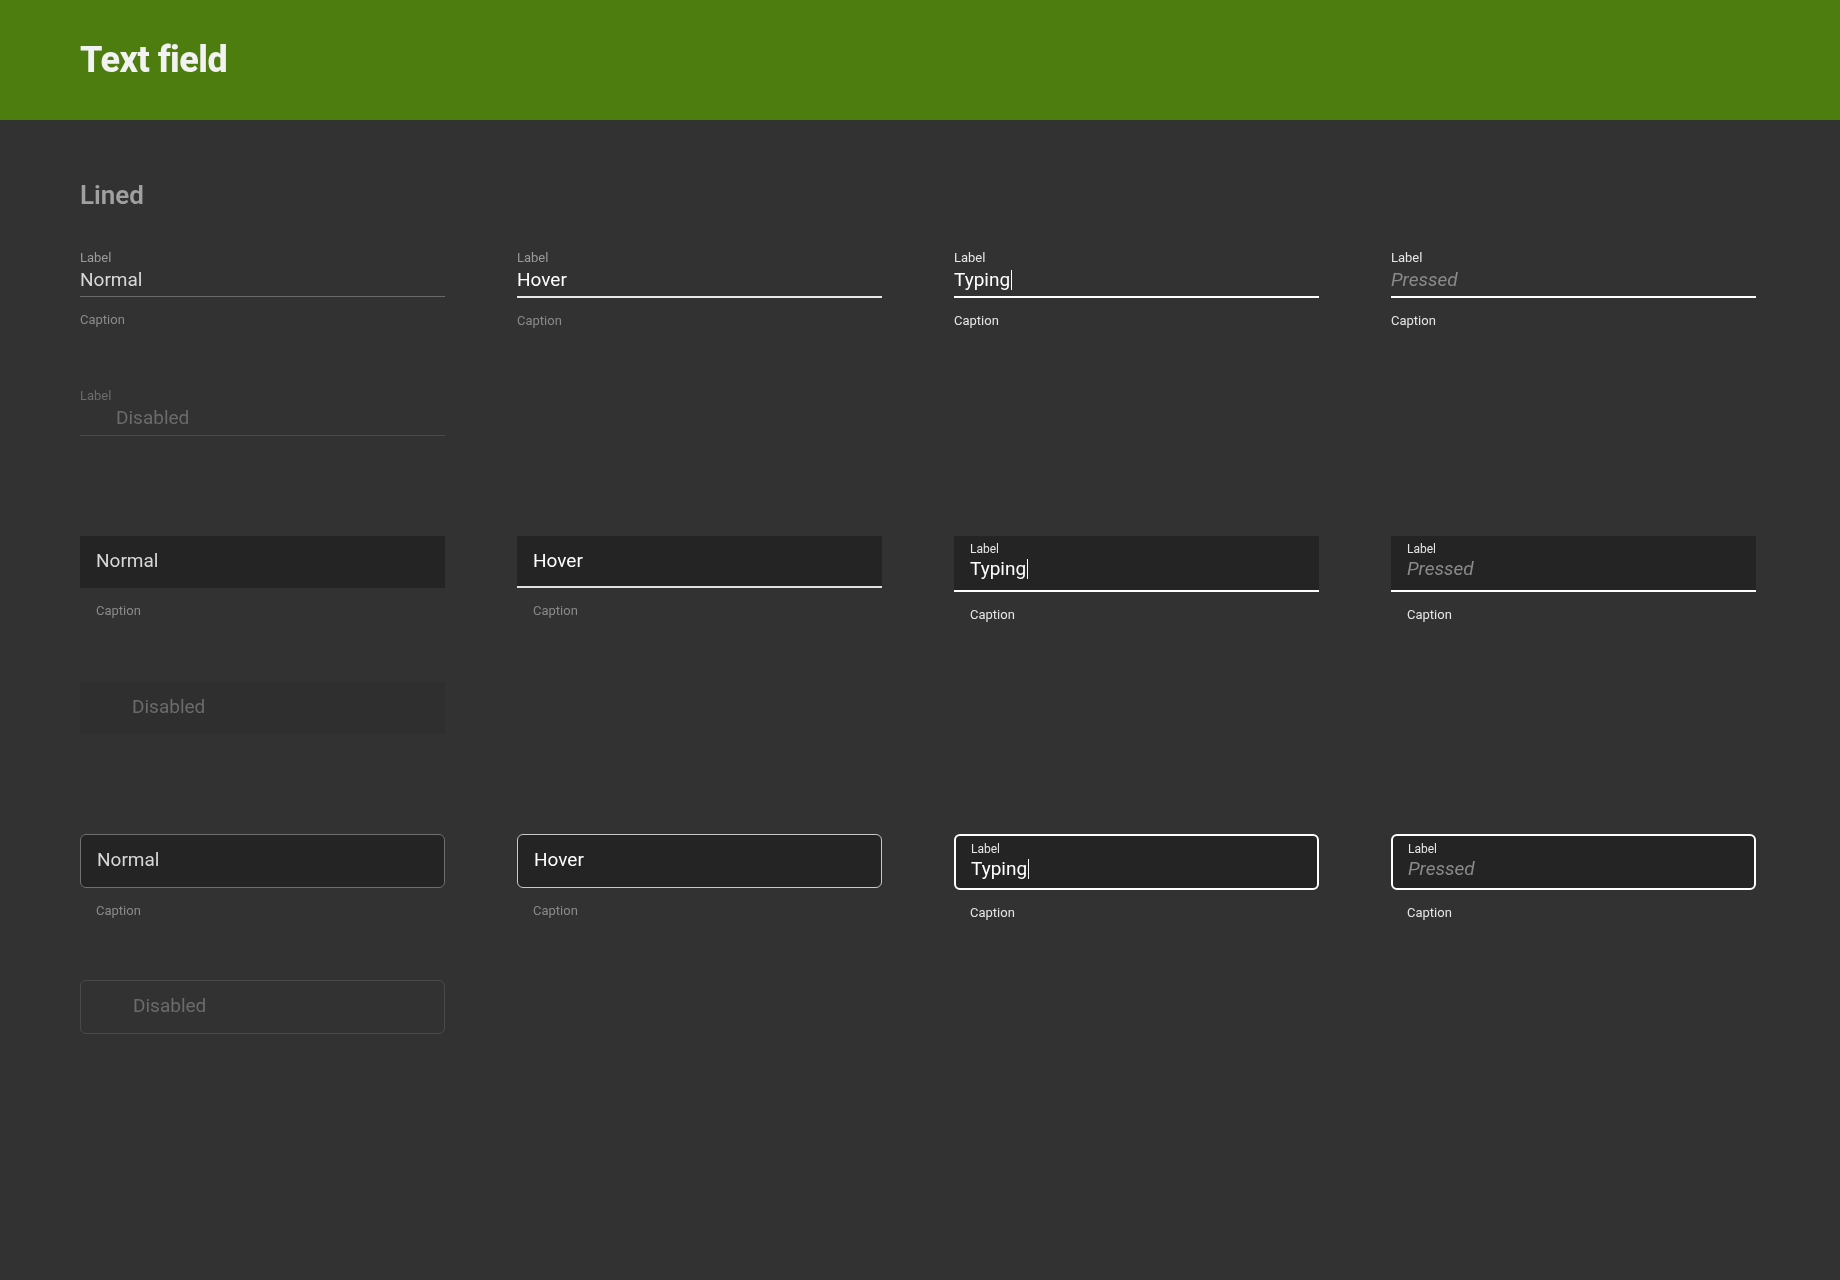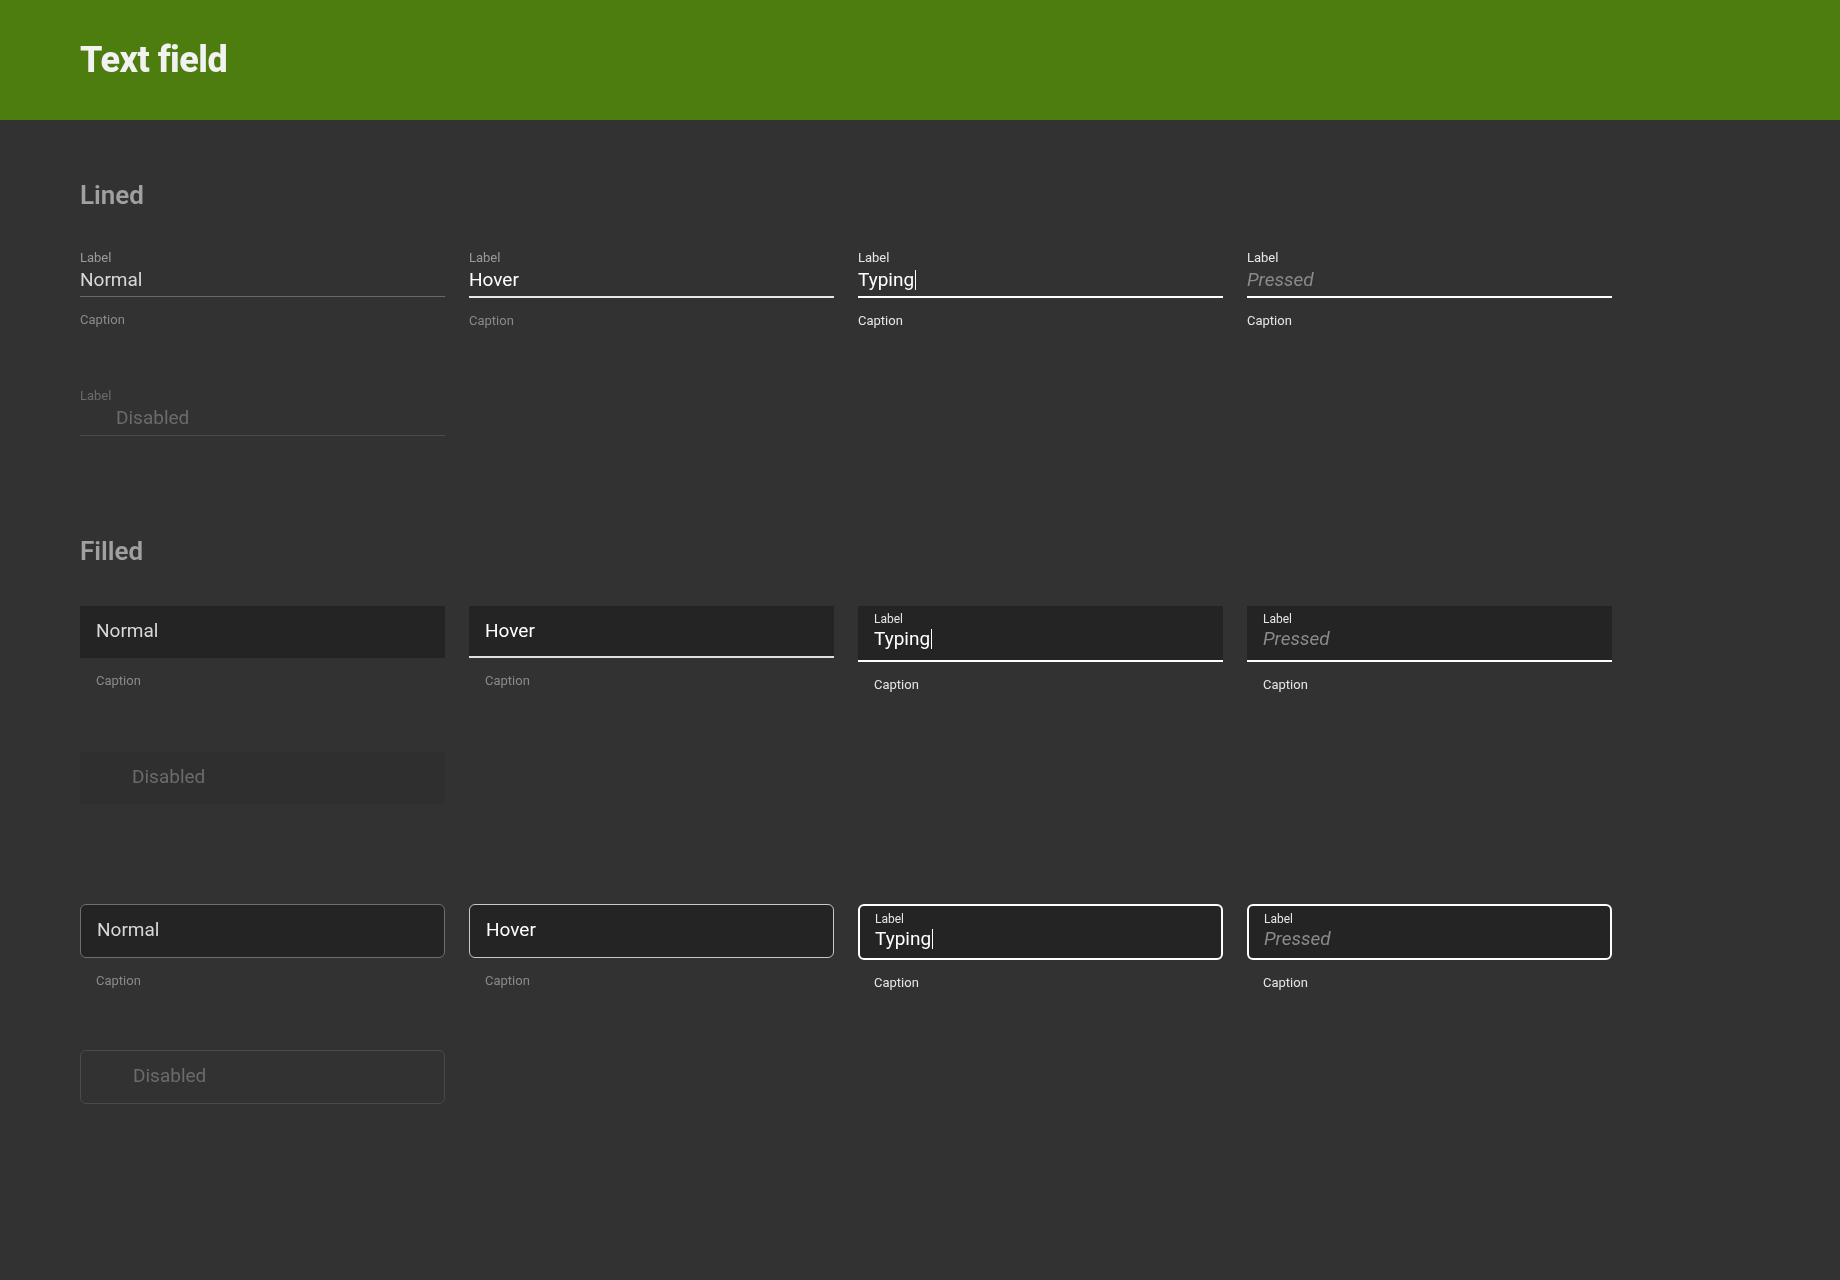--- a/index.html
+++ b/index.html
@@ -34,21 +34,21 @@
 
   .section-title {
     font-size: 26px;
     font-weight: 600;
     color: #a0a0a0;
     margin-bottom: 40px;
   }
 
   .row {
     display: flex;
-    gap: 24px;
+    gap: 72px;
     margin-bottom: 60px;
   }
   .row.last { margin-bottom: 100px; }
 
   .field-wrap {
     width: 365px;
   }
 
   
   .fld-label {
@@ -181,21 +181,20 @@
   <div class="row last">
 
     <div class="field-wrap">
       <div class="lined disabled">
         <span class="fld-label" style="color:#6b6b6b">Label</span>
         <div class="fld-value disabled">Disabled</div>
       </div>
     </div>
   </div>
 
-  <div class="section-title">Filled</div>
 
   <div class="row">
 
     <div class="field-wrap">
       <div class="filled">
         <div class="fld-value">Normal</div>
       </div>
       <div class="caption filled-caption">Caption</div>
     </div>
 

